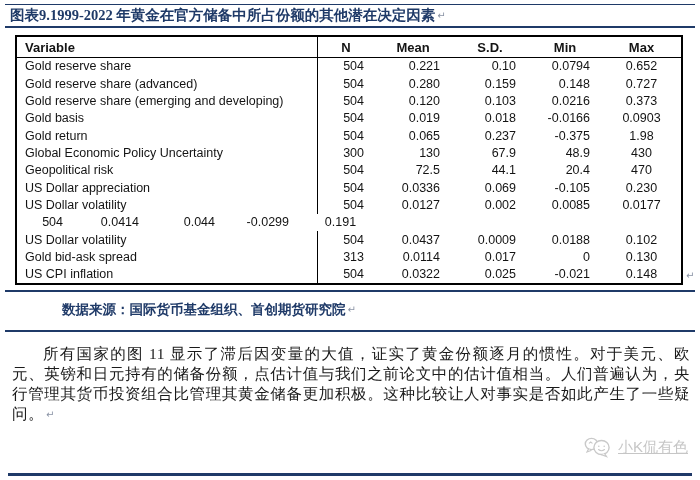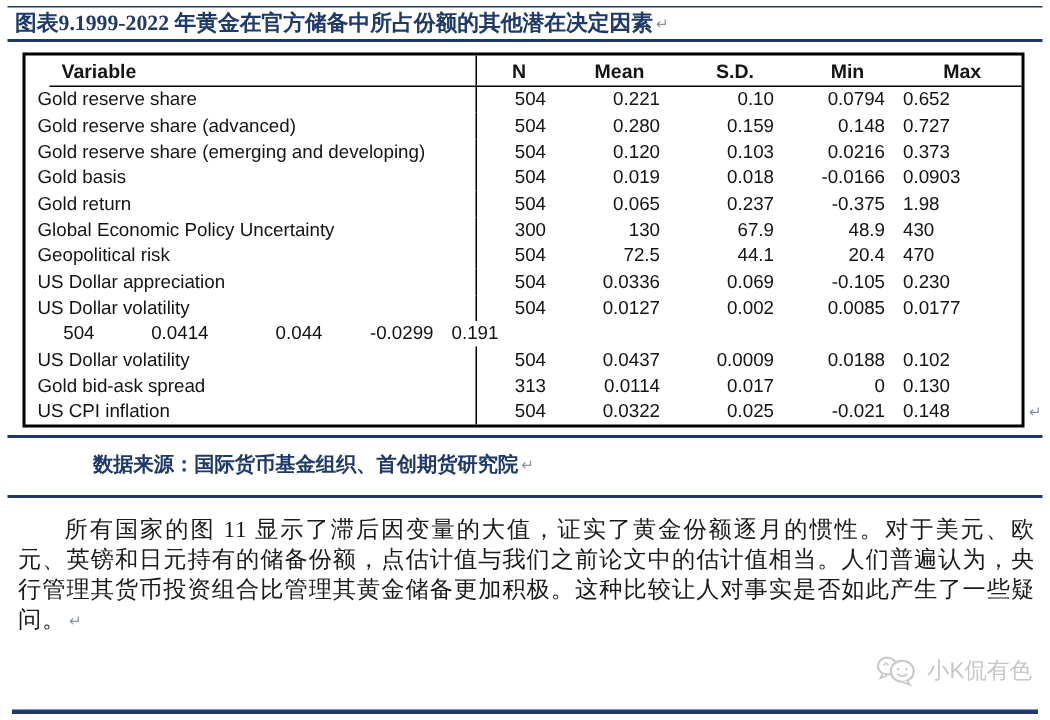--- a/index.html
+++ b/index.html
@@ -26,50 +26,50 @@
 
   
   #stats-table{
     position:absolute;left:15px;top:35px;width:668px;height:250px;
     border:2px solid #000;box-sizing:border-box;
     font-size:12.5px;color:#141414;display:flex;flex-direction:column;
   }
   .trow{display:flex;flex:1;align-items:center;line-height:1;}
   .thead{
     flex:0 0 21px;font-weight:bold;font-size:13px;
-    border-bottom:1px solid #000;box-sizing:border-box;margin-left:16px;
+    border-bottom:1px solid #000;box-sizing:border-box;
   }
   .cell{white-space:nowrap;overflow:hidden;box-sizing:border-box;}
   .cell.var{flex:1 1 auto;padding-left:8px;text-align:left;border-right:1px solid #000;height:100%;display:flex;align-items:center;}
   .cell.c-n  {flex:0 0 56px;text-align:right;padding-right:10px;}
   .cell.c-mean{flex:0 0 78px;text-align:right;padding-right:12px;}
   .cell.c-sd {flex:0 0 76px;text-align:right;padding-right:12px;}
   .cell.c-min{flex:0 0 74px;text-align:right;padding-right:12px;}
-  .cell.c-max{flex:0 0 79px;text-align:left;}
+  .cell.c-max{flex:0 0 79px;text-align:center;}
   .thead .cell{text-align:center;padding-right:0;}
   .thead .cell.var{text-align:left;}
 
   #table-end-mark{position:absolute;left:686px;top:270px;color:#8a93a5;
     font-family:"DejaVu Sans",sans-serif;font-size:10px;}
 
   #source-line{
     position:absolute;left:62px;top:301px;
     font-family:"Liberation Serif",serif;font-weight:bold;
     font-size:13.5px;color:#1f3a68;white-space:nowrap;
   }
 
   #body-paragraph{
     position:absolute;left:12px;top:344px;width:678px;
     font-family:"Liberation Serif",serif;font-size:15.5px;line-height:20px;
     color:#1a1a1a;text-align:justify;text-indent:2em;letter-spacing:0.5px;
   }
 
   #watermark{
     position:absolute;right:12px;top:436px;display:flex;align-items:center;gap:5px;
-    color:#c6c6c6;font-size:15px;font-family:"Liberation Sans",sans-serif;
+    color:#c6c6c6;font-size:15px;font-family:"Liberation Sans",sans-serif;text-decoration:underline;
   }
   #watermark svg{display:block;}
 </style>
 </head>
 <body>
 
 <div id="line-top" class="navy-line"></div>
 
 <div id="chart-title"><span>图表9.1999-2022 年黄金在官方储备中所占份额的其他潜在决定因素</span><span class="ret-mark">↵</span></div>
 

